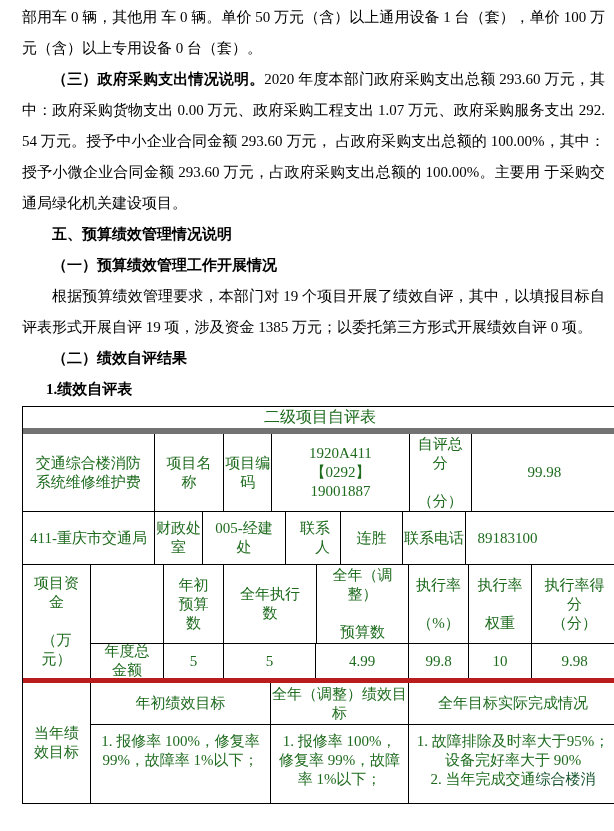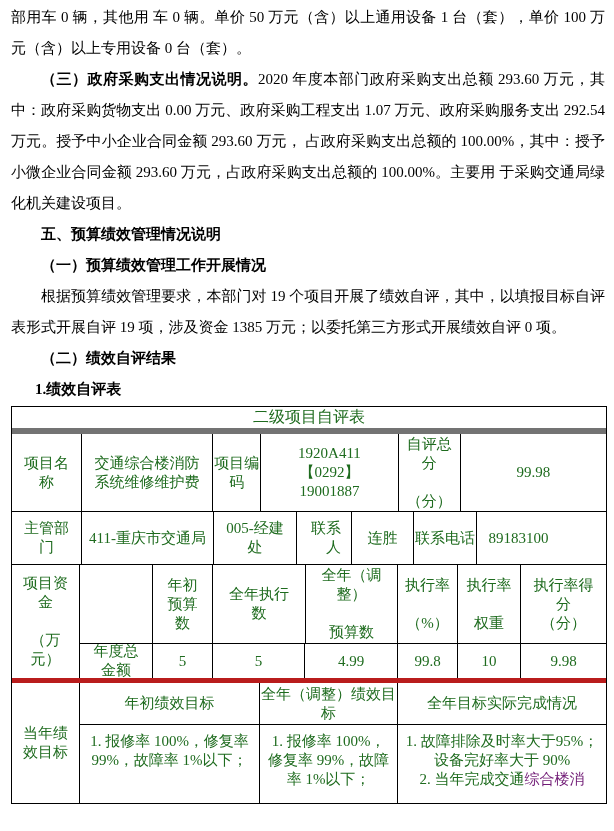--- a/index.html
+++ b/index.html
@@ -1,21 +1,21 @@
 <!DOCTYPE html>
 <html><head>
 <meta charset="utf-8">
 <style>
   html,body{margin:0;padding:0;}
   body{
     width:614px;height:831px;overflow:hidden;background:#ffffff;
     font-family:"Liberation Serif","DejaVu Serif",serif;
     color:#000;
   }
-  .page{padding:2px 9px 0 11px;}
+  .page{padding:2px 9px 0 22px;}
   .para{
     font-size:15px;line-height:31px;text-align:justify;margin:0;
     word-break:break-all;
   }
   .indent{text-indent:30px;}
   .bold{font-weight:700;margin-top:40px;}
   .heading{font-size:15px;line-height:31px;font-weight:700;margin:0;padding-left:30px;}
   .heading-num{padding-left:24px;}
   
   .tbl{
@@ -43,21 +43,21 @@
   .title-cell{
     height:27px;display:flex;align-items:center;justify-content:center;
     border-bottom:6px solid #737373;box-sizing:border-box;font-size:16px;
   }
   .pad8{padding:0 8px;}
   .pad10{padding:0 10px;}
   .pad6{padding:0 6px;}
   .goal-cell{
     align-items:flex-start;padding-top:7px;
   }
-  .faded{color:#701a75;}
+  .faded{color:#14532d;}
 </style>
 </head>
 <body>
 
 <div class="page">
 
   <p class="para">部用车 0 辆，其他用 车 0 辆。单价 50 万元（含）以上通用设备 1 台（套），单价 100 万元（含）以上专用设备 0 台（套）。</p>
 
   <p class="para indent"><span class="bold">（三）政府采购支出情况说明。</span><span>2020 年度本部门政府采购支出总额 293.60 万元，其中：政府采购货物支出 0.00 万元、政府采购工程支出 1.07 万元、政府采购服务支出 292.54 万元。授予中小企业合同金额 293.60 万元， 占政府采购支出总额的 100.00%，其中：授予小微企业合同金额 293.60 万元，占政府采购支出总额的 100.00%。主要用 于采购交通局绿化机关建设项目。</span></p>
 
@@ -69,35 +69,35 @@
 
   <p class="heading">（二）绩效自评结果</p>
 
   <p class="heading heading-num">1.绩效自评表</p>
 
   <div class="tbl">
 
     <div class="title-cell">二级项目自评表</div>
 
     <div class="tr" style="height:78px;">
+      <div class="td pad10" style="width:132px;">交通综合楼消防系统维修维护费</div>
       <div class="td pad8" style="width:70px;">项目名称</div>
-      <div class="td pad10" style="width:132px;">交通综合楼消防系统维修维护费</div>
       <div class="td" style="width:48px;">项目编码</div>
       <div class="td" style="width:138px;">1920A411
 【0292】
 19001887</div>
       <div class="td" style="width:62px;padding:0 2px;">自评总分
 
 （分）</div>
       <div class="td nr" style="width:146px;">99.98</div>
     </div>
 
     <div class="tr" style="height:53px;">
-      <div class="td pad8" style="width:70px;">主管部门</div>
       <div class="td" style="width:132px;">411-重庆市交通局</div>
+      <div class="td" style="width:48px;">财政处室</div>
       <div class="td pad6" style="width:83px;">005-经建处</div>
       <div class="td pad10" style="width:55px;text-align:right;">联系人</div>
       <div class="td" style="width:62px;">连胜</div>
       <div class="td" style="width:63px;">联系电话</div>
       <div class="td nr" style="width:83px;">89183100</div>
     </div>
 
     <div class="group" style="height:118px;">
       <div class="gleft pad8" style="width:70px;">项目资金
 

